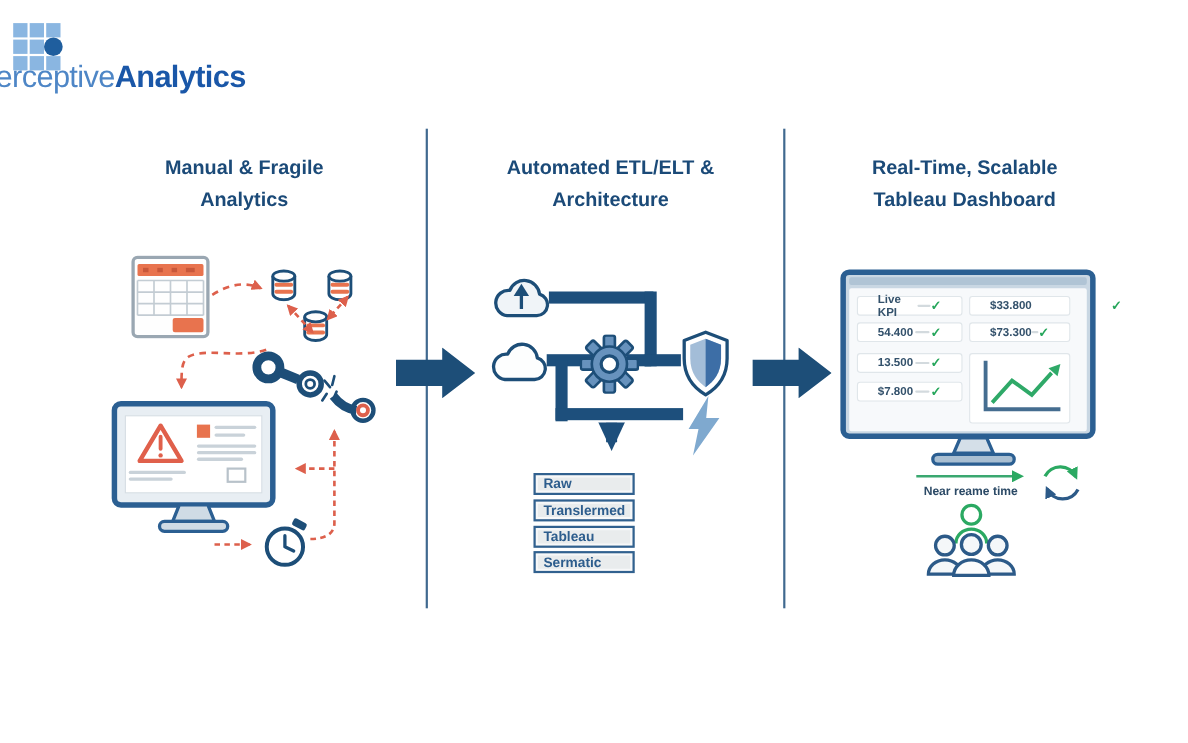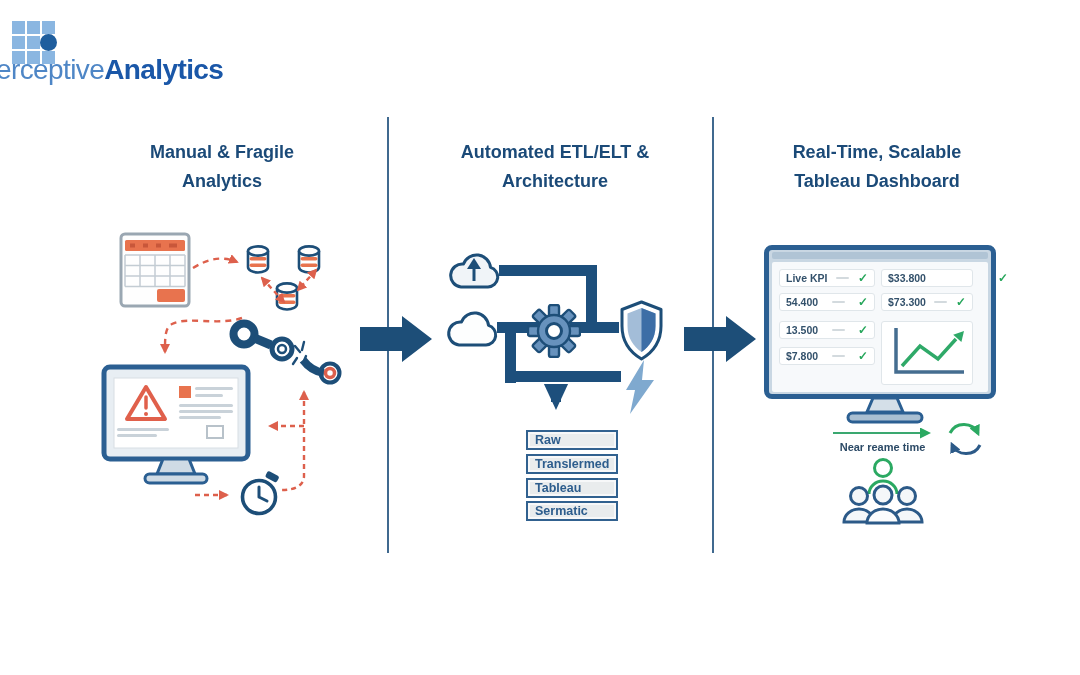--- a/index.html
+++ b/index.html
@@ -17,31 +17,31 @@
 
   
   .divider{position:absolute;top:117px;height:436px;width:2px;background:#40698f;}
   .col-title{position:absolute;top:138px;font-weight:700;font-size:18px;line-height:29px;
              color:#1b4a78;text-align:center;}
 
   
   .pipe{position:absolute;background:#1d4f7c;}
 
   
-  .layer-box{position:absolute;left:526px;width:92px;height:20px;background:#e9eced;
+  .layer-box{position:absolute;left:485px;width:92px;height:20px;background:#e9eced;
              border:2px solid #31618f;box-shadow:inset 0 0 0 2px #f7f8f9;color:#2d5d8d;
              font-size:12.5px;font-weight:700;line-height:16px;padding-left:7px;box-sizing:border-box;}
 
   
   .dash-frame{position:absolute;left:764px;top:245px;width:232px;height:154px;border:5px solid #2b5f92;
               border-radius:8px;background:#c9d7e3;box-sizing:border-box;}
   .dash-topstrip{position:absolute;left:772px;top:252px;width:216px;height:7px;background:#b0c4d5;border-radius:2px;}
   .dash-screen{position:absolute;left:772px;top:262px;width:216px;height:130px;background:#f7f9fb;border-radius:2px;}
   .kpi-card{position:absolute;background:#fff;border:1px solid #e0e6ea;border-radius:3px;height:18px;
-            display:flex;align-items:center;justify-content:space-between;padding:0 6px;box-sizing:border-box;
+            display:flex;align-items:center;justify-content:space-between;padding:0 18px;box-sizing:border-box;
             font-size:10.5px;font-weight:700;color:#33516b;}
   .kpi-sep{width:13px;height:2px;background:#d3dade;border-radius:1px;}
   .kpi-check{color:#26a65b;font-size:12px;font-weight:700;line-height:1;}
   .chart-card{position:absolute;left:881px;top:321px;width:92px;height:64px;background:#fff;
               border:1px solid #e0e6ea;border-radius:3px;box-sizing:border-box;}
   .dash-caption{position:absolute;left:825px;top:441px;width:115px;text-align:center;
                 font-size:11px;font-weight:700;color:#2c4a66;}
 </style>
 </head>
 <body>

